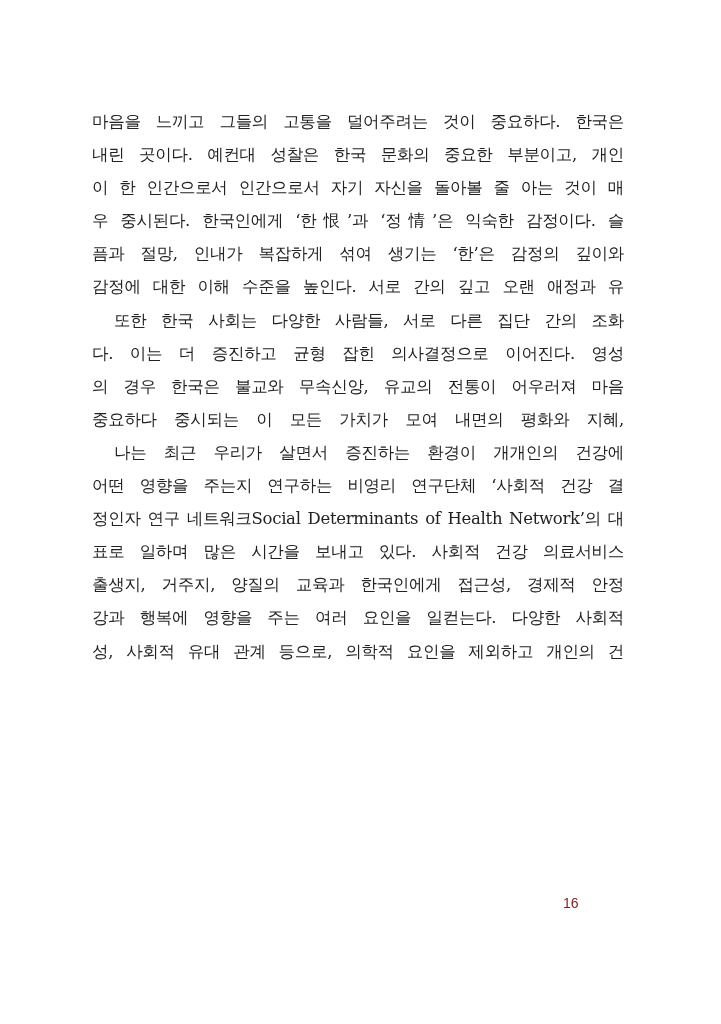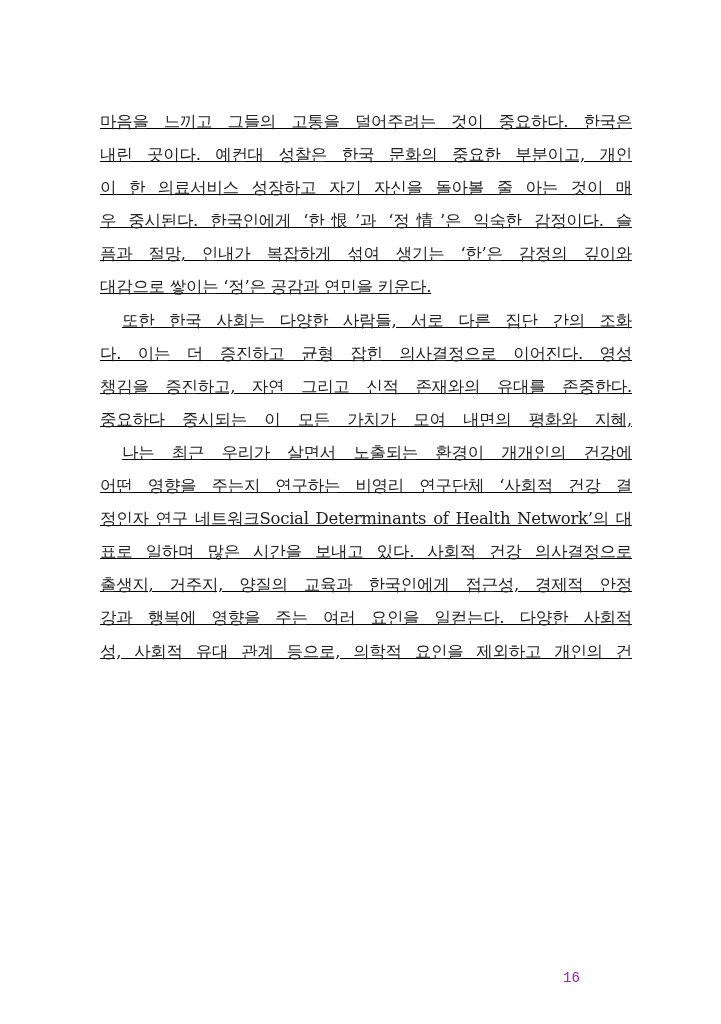--- a/index.html
+++ b/index.html
@@ -1,54 +1,54 @@
 <!DOCTYPE html>
 <html><head>
 <meta charset="utf-8">
 <style>
   html, body { margin: 0; padding: 0; background: #ffffff; }
   body { width: 721px; height: 1024px; position: relative; overflow: hidden; }
   .page {
     position: absolute; left: 0; top: 0; width: 721px; height: 1024px; background: #ffffff;
   }
   .text-block {
-    position: absolute; left: 100px; top: 105px; width: 532px; text-decoration: underline;
+    position: absolute; left: 92px; top: 105px; width: 532px;
   }
   .line {
     height: 33.1px; line-height: 33.1px;
     font-family: "DejaVu Serif", "Liberation Serif", serif;
     font-size: 16.5px; color: #222222;
     white-space: nowrap; text-align: justify; text-align-last: justify;
     letter-spacing: -0.3px;
   }
   .line.last { text-align-last: left; }
   .line.indent { padding-left: 22px; }
   .page-number {
-    position: absolute; left: 563px; top: 970px;
-    font-family: Liberation Mono, monospace;
-    font-size: 14px; color: #a21caf;
+    position: absolute; left: 563px; top: 895px;
+    font-family: Liberation Sans, sans-serif;
+    font-size: 14px; color: #7f1d1d;
   }
 </style>
 </head>
 <body>
 
 <div class="page">
   <div class="text-block" id="text-block">
       <div class="line">마음을 느끼고 그들의 고통을 덜어주려는 것이 중요하다. 한국은</div>
       <div class="line">내린 곳이다. 예컨대 성찰은 한국 문화의 중요한 부분이고, 개인</div>
-      <div class="line">이 한 의료서비스 성장하고 자기 자신을 돌아볼 줄 아는 것이 매</div>
+      <div class="line">이 한 인간으로서 인간으로서 자기 자신을 돌아볼 줄 아는 것이 매</div>
       <div class="line">우 중시된다. 한국인에게 ‘한恨’과 ‘정情’은 익숙한 감정이다. 슬</div>
       <div class="line">픔과 절망, 인내가 복잡하게 섞여 생기는 ‘한’은 감정의 깊이와</div>
-      <div class="line last">대감으로 쌓이는 ‘정’은 공감과 연민을 키운다.</div>
+      <div class="line">감정에 대한 이해 수준을 높인다. 서로 간의 깊고 오랜 애정과 유</div>
       <div class="line indent">또한 한국 사회는 다양한 사람들, 서로 다른 집단 간의 조화</div>
       <div class="line">다. 이는 더 증진하고 균형 잡힌 의사결정으로 이어진다. 영성</div>
-      <div class="line">챙김을 증진하고, 자연 그리고 신적 존재와의 유대를 존중한다.</div>
+      <div class="line">의 경우 한국은 불교와 무속신앙, 유교의 전통이 어우러져 마음</div>
       <div class="line">중요하다 중시되는 이 모든 가치가 모여 내면의 평화와 지혜,</div>
-      <div class="line indent">나는 최근 우리가 살면서 노출되는 환경이 개개인의 건강에</div>
+      <div class="line indent">나는 최근 우리가 살면서 증진하는 환경이 개개인의 건강에</div>
       <div class="line">어떤 영향을 주는지 연구하는 비영리 연구단체 ‘사회적 건강 결</div>
       <div class="line">정인자 연구 네트워크Social Determinants of Health Network’의 대</div>
-      <div class="line">표로 일하며 많은 시간을 보내고 있다. 사회적 건강 의사결정으로</div>
+      <div class="line">표로 일하며 많은 시간을 보내고 있다. 사회적 건강 의료서비스</div>
       <div class="line">출생지, 거주지, 양질의 교육과 한국인에게 접근성, 경제적 안정</div>
       <div class="line">강과 행복에 영향을 주는 여러 요인을 일컫는다. 다양한 사회적</div>
       <div class="line">성, 사회적 유대 관계 등으로, 의학적 요인을 제외하고 개인의 건</div>
     </div>
   <div class="page-number">16</div>
 </div>
 
 </body></html>

